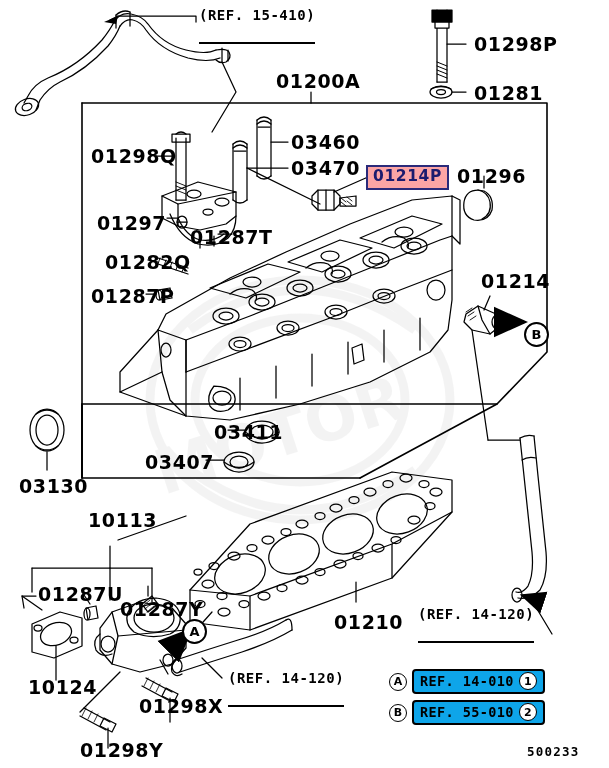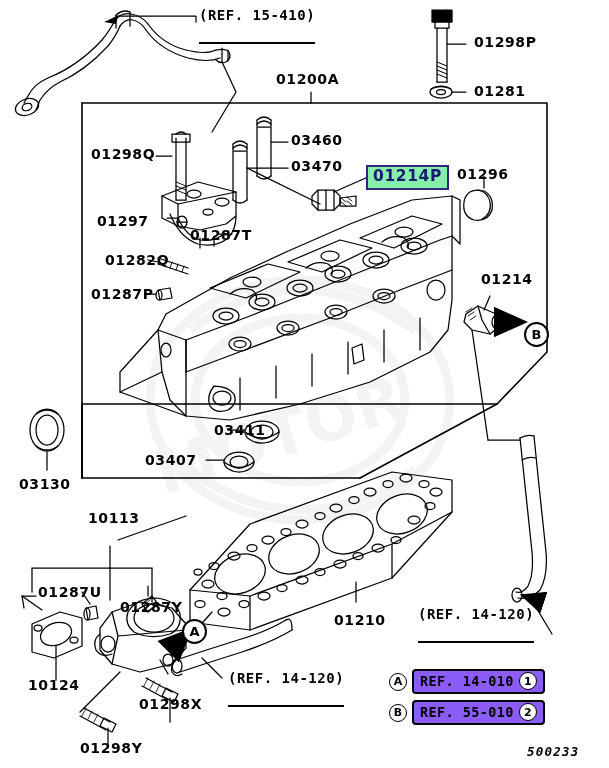--- a/index.html
+++ b/index.html
@@ -2,41 +2,41 @@
 <html><head>
 <meta charset="utf-8">
 <title>Parts Diagram</title>
 <style>
   html,body{margin:0;padding:0;background:#fff;}
   body{width:609px;height:768px;overflow:hidden;
        font-family:"DejaVu Sans","Liberation Sans",sans-serif;color:#000;}
   #stage{position:relative;width:609px;height:768px;background:#fff;}
   svg.layer{position:absolute;left:0;top:0;width:609px;height:768px;}
   .lbl{position:absolute;font-family:"DejaVu Sans","Liberation Sans",sans-serif;
-       font-size:14px;font-weight:700;letter-spacing:0.6px;white-space:nowrap;
+       font-size:19px;font-weight:700;letter-spacing:0.6px;white-space:nowrap;
        color:#000;line-height:1;}
   .ref{position:absolute;font-family:"DejaVu Sans Mono","Liberation Mono",monospace;
        font-size:14px;font-weight:700;letter-spacing:0.5px;white-space:nowrap;}
   .ref .u{border-bottom:2px solid #000;padding-bottom:19px;display:inline-block;}
   .hl{position:absolute;font-family:"DejaVu Sans","Liberation Sans",sans-serif;
       font-size:15.5px;font-weight:700;letter-spacing:0.6px;white-space:nowrap;
-      background:#86efac;color:#1b1b6e;border:2px solid #2a2a7a;
+      background:#fca5a5;color:#1b1b6e;border:2px solid #2a2a7a;
       padding:2px 5px 3px 5px;line-height:1;}
   .circ{position:absolute;width:21px;height:21px;border:2px solid #000;border-radius:50%;
         font-family:"DejaVu Sans","Liberation Sans",sans-serif;font-size:13px;font-weight:700;
         display:flex;align-items:center;justify-content:center;background:#fff;line-height:1;}
   .circ.sm{width:16px;height:16px;font-size:11px;border-width:1.6px;}
   .legend{position:absolute;}
   .legrow{display:flex;align-items:center;margin-bottom:6px;}
   .legbox{border:2px solid #000;border-radius:4px;padding:1px 6px 2px 6px;margin-left:5px;
-          display:flex;align-items:center;gap:5px;background:#8b5cf6;}
+          display:flex;align-items:center;gap:5px;background:#0ea5e9;}
   .legtxt{font-family:"DejaVu Sans Mono","Liberation Mono",monospace;font-size:13.5px;
           font-weight:700;letter-spacing:0.4px;}
   .dwg{position:absolute;font-family:"DejaVu Sans Mono","Liberation Mono",monospace;
-       font-size:12.5px;font-weight:700;letter-spacing:1.2px;font-style:italic;}
+       font-size:12.5px;font-weight:700;letter-spacing:1.2px;}
   .wm{position:absolute;opacity:.08;pointer-events:none;}
 </style>
 </head>
 <body>
 
 <div id="stage">
 
   <svg class="layer wm" viewBox="0 0 609 768">
     <g fill="none" stroke="#777" stroke-width="9">
       <ellipse cx="300" cy="400" rx="150" ry="120"></ellipse>

